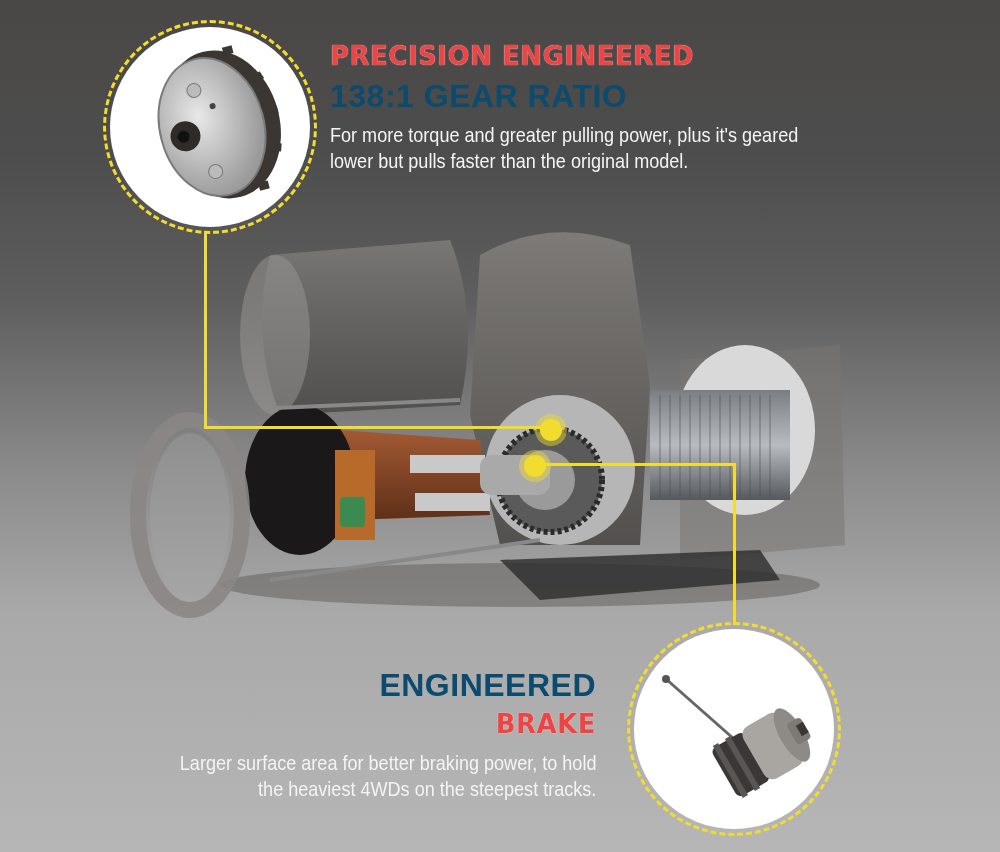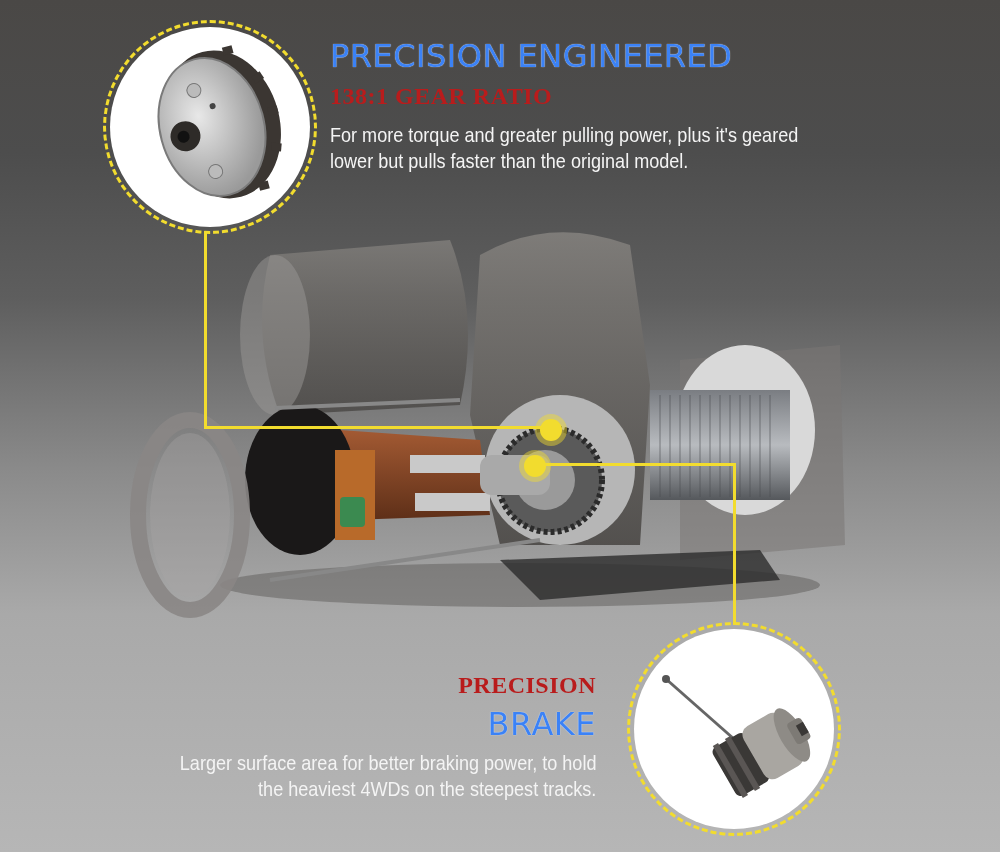--- a/index.html
+++ b/index.html
@@ -3,27 +3,27 @@
   <meta charset="utf-8">
   <style>
     html, body { margin:0; padding:0; }
     body {
       width:1000px; height:852px; overflow:hidden; position:relative;
       background: linear-gradient(180deg, #4a4846 0%, #4d4d4d 18%, #5e5e5e 35%, #8a8a8a 55%, #a9a9a9 72%, #b6b6b6 100%);
       font-family: "Liberation Sans", sans-serif;
     }
     .abs { position:absolute; }
     .title-white {
-      color:#3b82f6; font-weight:400; font-family:"DejaVu Sans", sans-serif;
-      font-size:32px; letter-spacing:0.5px; line-height:36px;
+      color:#ef4444; font-weight:700; font-family:"DejaVu Sans", sans-serif;
+      font-size:26px; letter-spacing:0.5px; line-height:36px;
       text-shadow: 0 0 1px #fff;
     }
     .title-yellow {
-      color:#b91c1c; font-weight:900; font-family:Liberation Serif, serif;
-      font-size:24px; letter-spacing:0.5px; line-height:36px;
+      color:#0c4a6e; font-weight:900; font-family:Liberation Sans, sans-serif;
+      font-size:32px; letter-spacing:0.5px; line-height:36px;
     }
     .desc {
       color:#f4f4f4; font-family:"Liberation Sans", sans-serif;
       font-size:21px; line-height:26px; transform: scaleX(0.86); transform-origin:left top;
       white-space:nowrap;
     }
     .desc.right { transform-origin:right top; text-align:right; }
     .circle-frame {
       border-radius:50%; border:3px dashed #f2dc2e; box-sizing:border-box;
     }
@@ -158,16 +158,16 @@
       <rect x="-36" y="-30" width="6" height="60" fill="#5a5654"></rect>
       <rect x="-22" y="-30" width="6" height="60" fill="#5a5654"></rect>
       <rect x="-6" y="-30" width="44" height="60" rx="10" fill="#a9a6a1"></rect>
       <ellipse cx="38" cy="0" rx="12" ry="30" fill="#8e8b86"></ellipse>
       <rect x="38" y="-12" width="16" height="24" rx="4" fill="#7d7a75"></rect>
       <rect x="46" y="-6" width="8" height="12" fill="#3a3836"></rect>
     </g>
   </svg>
 </div>
 
-<div class="abs title-yellow" style="right:404px; top:667px; text-align:right;">PRECISION</div>
+<div class="abs title-yellow" style="right:404px; top:667px; text-align:right;">ENGINEERED</div>
 <div class="abs title-white" style="right:404px; top:706px; text-align:center;">BRAKE</div>
 <div class="abs desc right" style="right:404px; top:750px;">Larger surface area for better braking power, to hold</div>
 <div class="abs desc right" style="right:404px; top:776px;">the heaviest 4WDs on the steepest tracks.</div>
 
 </body></html>

